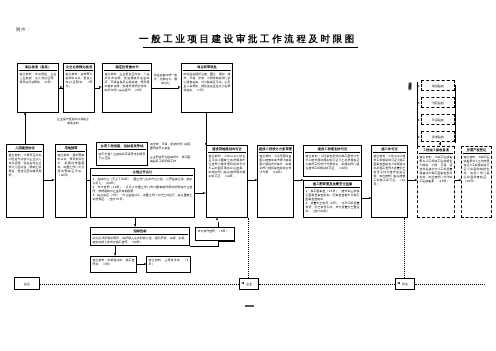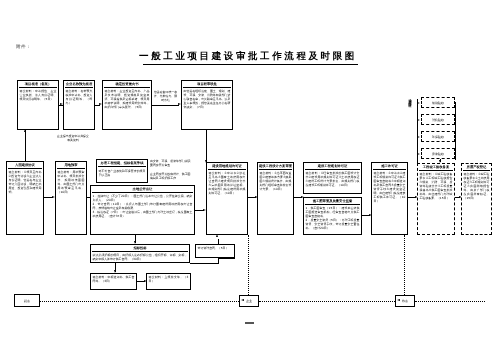--- a/index.html
+++ b/index.html
@@ -1,18 +1,18 @@
 <!DOCTYPE html>
 <html><head>
 <meta charset="utf-8">
 <style>
   html,body{margin:0;padding:0;background:#ffffff;}
   body{width:496px;height:351px;position:relative;overflow:hidden;
        font-family:"DejaVu Sans","Liberation Sans",sans-serif;color:#000;}
-  #sheet{position:absolute;left:0;top:17px;width:496px;height:271px;}
+  #sheet{position:absolute;left:0;top:0;width:496px;height:271px;}
 
   .attach{position:absolute;left:16px;top:27px;font-size:4.6px;letter-spacing:.4px;color:#333;}
   .title{position:absolute;left:0;top:33px;width:496px;text-align:center;
          font-size:9.5px;font-weight:bold;letter-spacing:2.6px;color:#000;}
   .title-rule{position:absolute;left:143px;top:47px;width:215px;height:1px;background:#000;}
 
   
   .bx{position:absolute;border:0.7px solid #000;background:#fff;box-sizing:border-box;
       overflow:hidden;}
   .bx .hd{font-size:3.3px;line-height:4.2px;text-align:center;padding:1px 1px 0.5px 1px;

